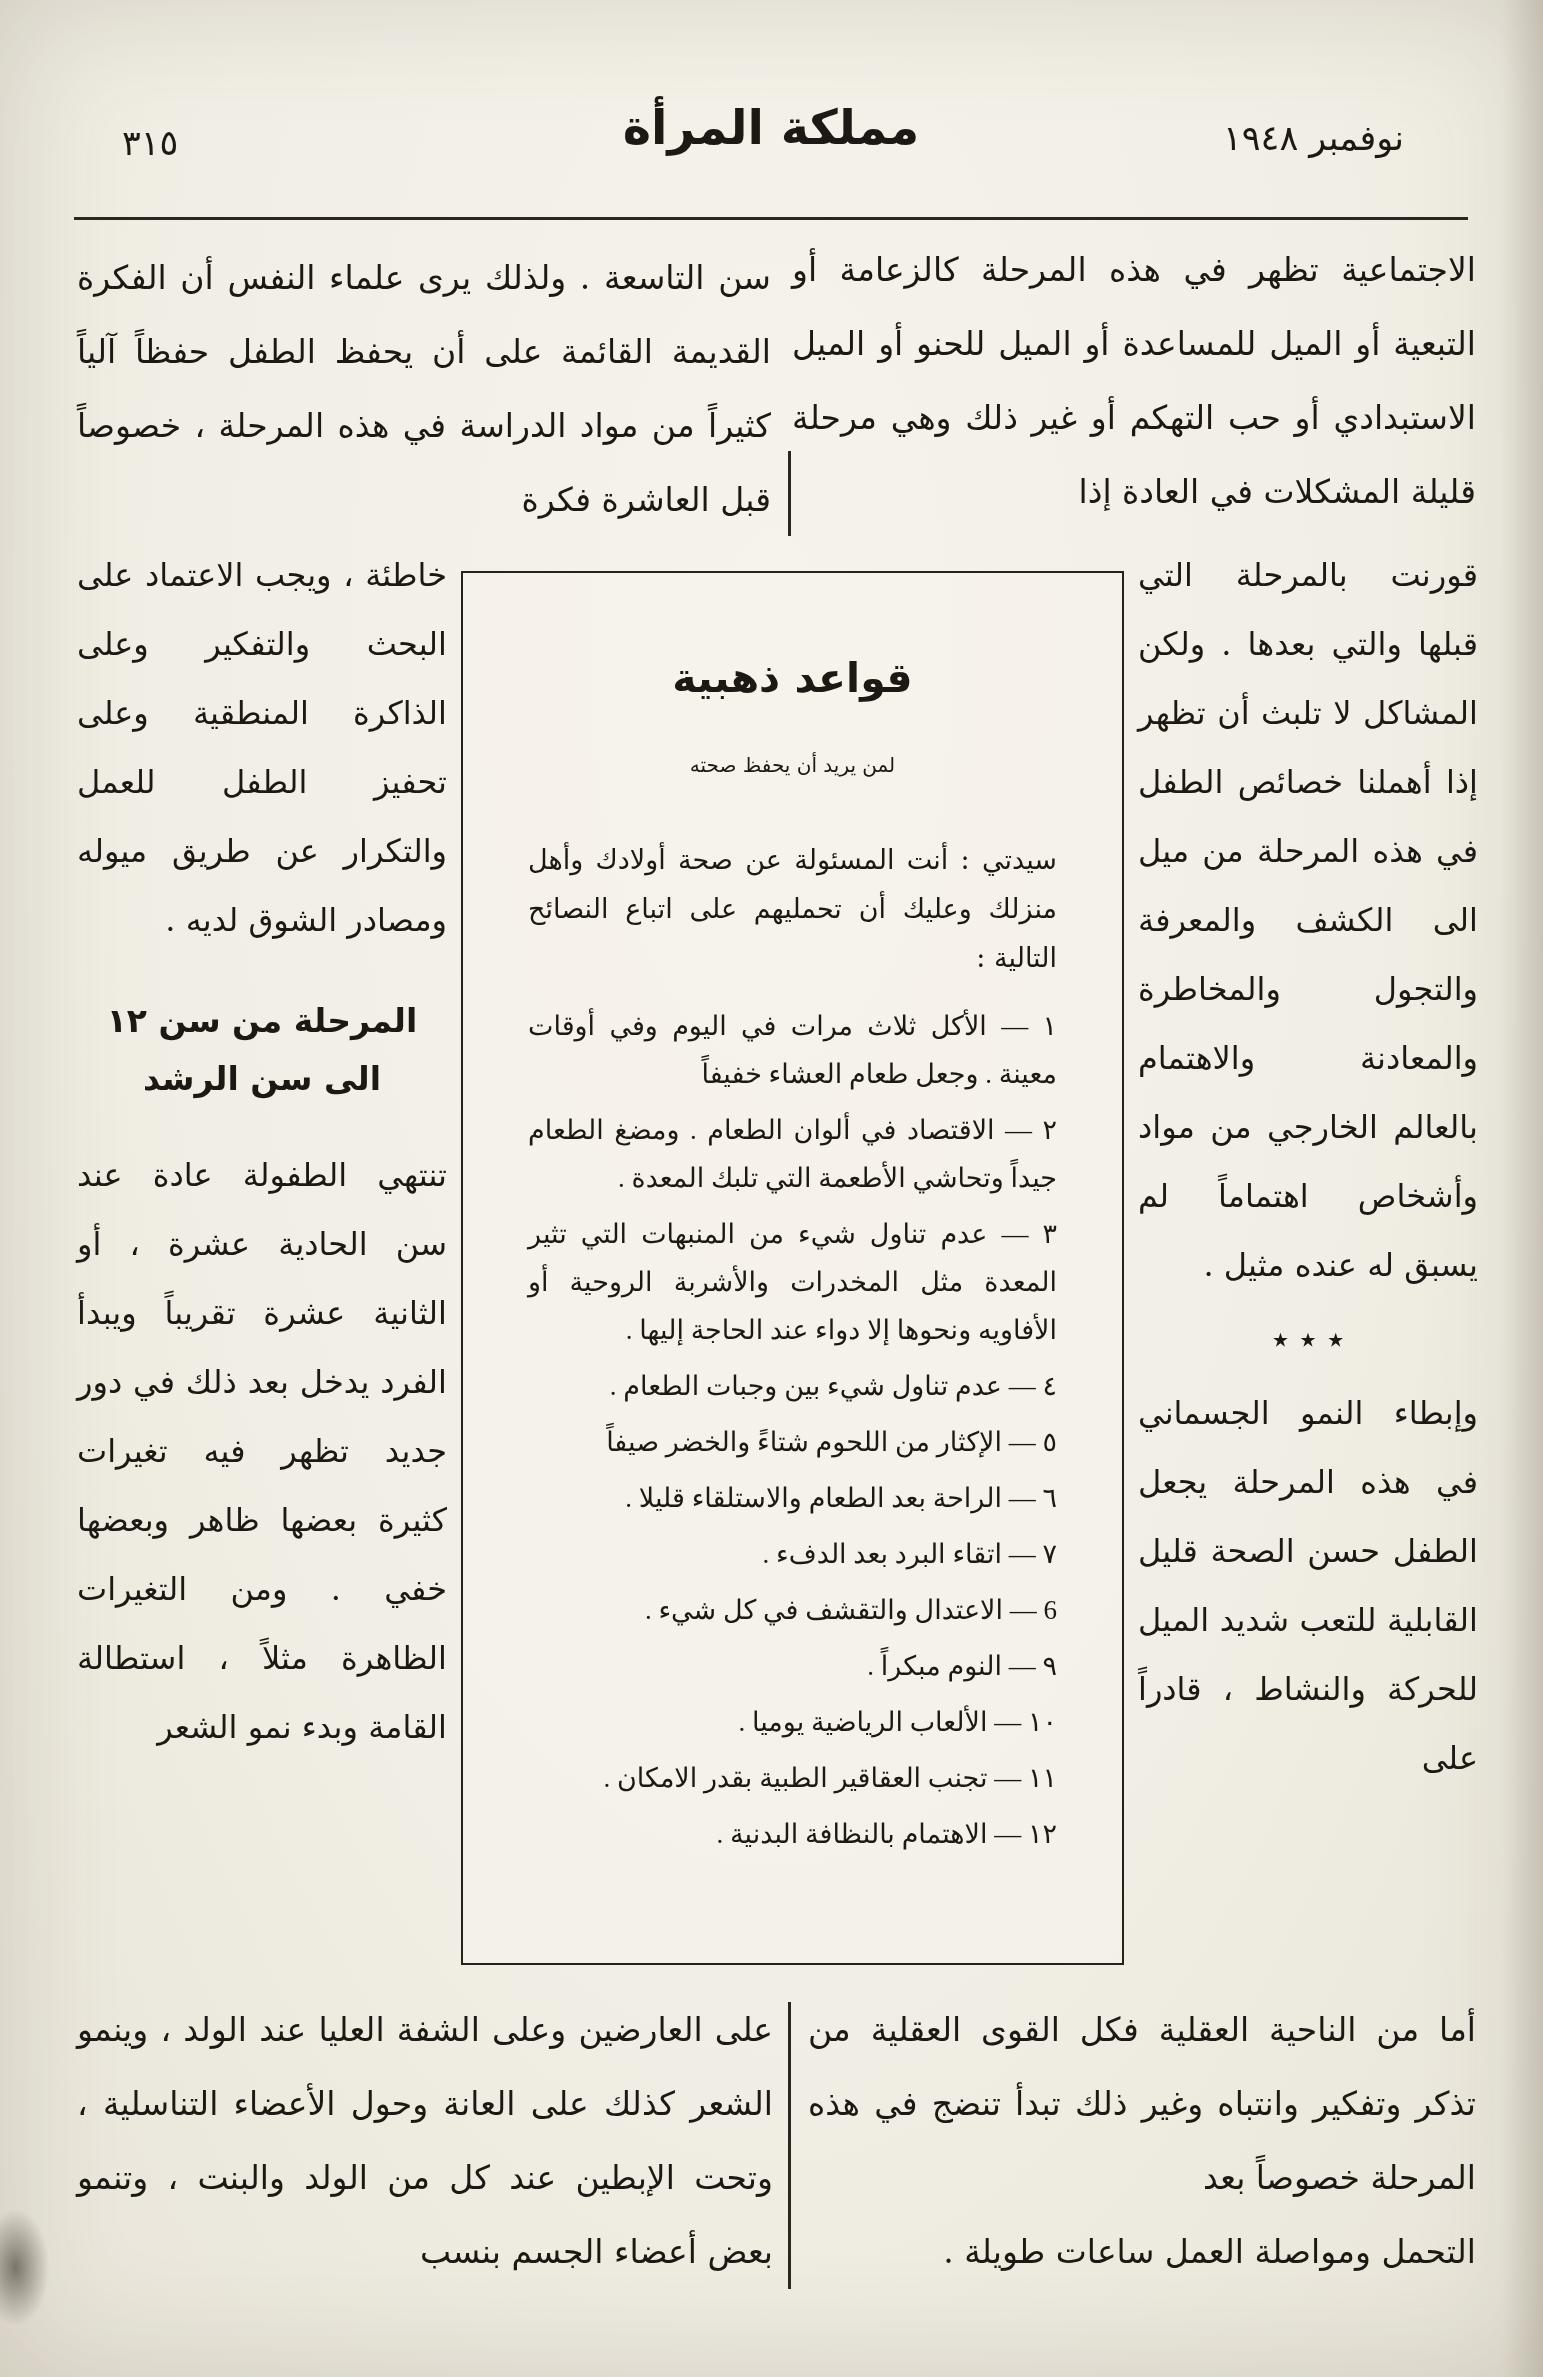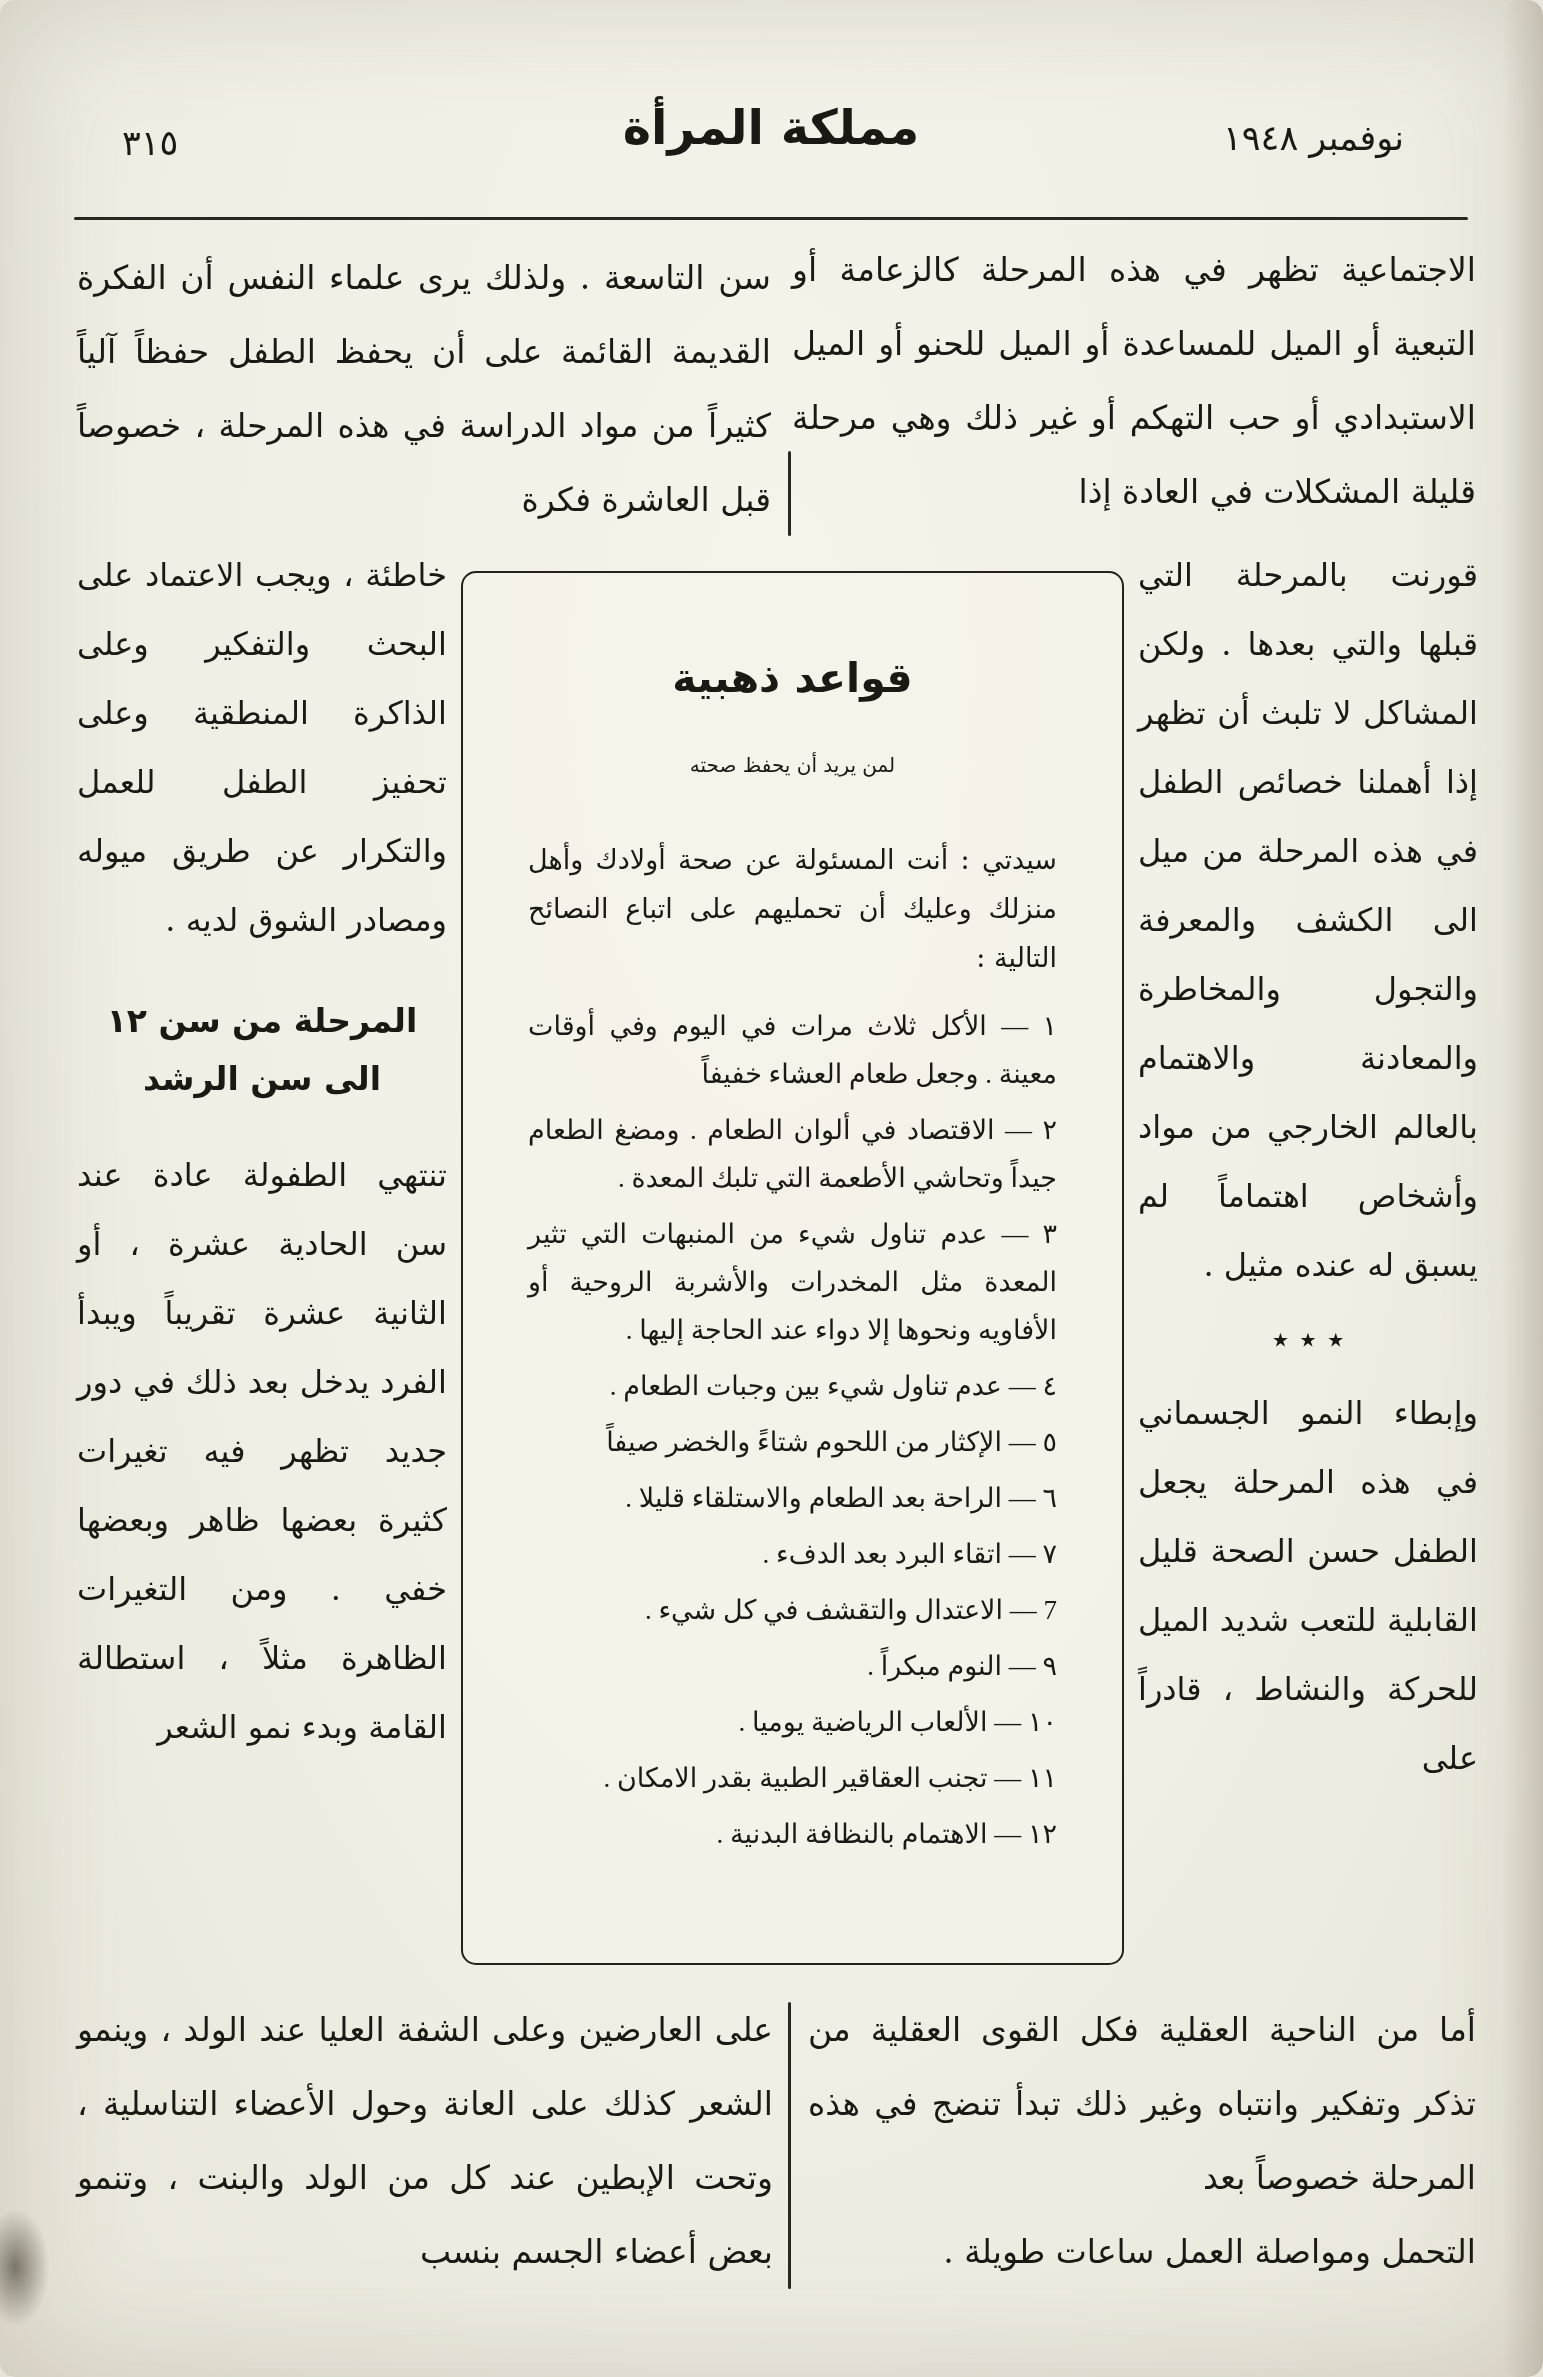--- a/index.html
+++ b/index.html
@@ -1,15 +1,15 @@
 <!DOCTYPE html>
 <html lang="ar" dir="rtl" style="font-size:14px"><head>
 <meta charset="utf-8">
 <style>
-  * { margin: 0; padding: 0; box-sizing: border-box; border-radius: 15px; }
+  * { margin: 0; padding: 0; box-sizing: border-box; }
   html, body { background: #e9e5da; }
   .page {
     position: relative;
     width: 1544px;
     height: 2377px;
     margin: 0 auto;
     direction: rtl;
     color: #1c1813;
     font-family: "DejaVu Serif", "DejaVu Sans", serif;
     background: radial-gradient(ellipse at 50% 28%, #f6f3eb 0%, #f1eee5 55%, #e8e4d8 100%);
@@ -102,21 +102,21 @@
     <h3 class="box-subtitle">لمن يريد أن يحفظ صحته</h3>
     <p class="box-intro">سيدتي : أنت المسئولة عن صحة أولادك وأهل منزلك وعليك أن تحمليهم على اتباع النصائح التالية :</p>
     <ol class="rules-list">
       <li>١ — الأكل ثلاث مرات في اليوم وفي أوقات معينة . وجعل طعام العشاء خفيفاً</li>
       <li>٢ — الاقتصاد في ألوان الطعام . ومضغ الطعام جيداً وتحاشي الأطعمة التي تلبك المعدة .</li>
       <li>٣ — عدم تناول شيء من المنبهات التي تثير المعدة مثل المخدرات والأشربة الروحية أو الأفاويه ونحوها إلا دواء عند الحاجة إليها .</li>
       <li>٤ — عدم تناول شيء بين وجبات الطعام .</li>
       <li>٥ — الإكثار من اللحوم شتاءً والخضر صيفاً</li>
       <li>٦ — الراحة بعد الطعام والاستلقاء قليلا .</li>
       <li>٧ — اتقاء البرد بعد الدفء .</li>
-      <li>7 — الاعتدال والتقشف في كل شيء .</li>
+      <li>6 — الاعتدال والتقشف في كل شيء .</li>
       <li>٩ — النوم مبكراً .</li>
       <li>١٠ — الألعاب الرياضية يوميا .</li>
       <li>١١ — تجنب العقاقير الطبية بقدر الامكان .</li>
       <li>١٢ — الاهتمام بالنظافة البدنية .</li>
     </ol>
   </aside>
 
   <section class="bottom-right">
     <p class="text-block">أما من الناحية العقلية فكل القوى العقلية من تذكر وتفكير وانتباه وغير ذلك تبدأ تنضج في هذه المرحلة خصوصاً بعد</p>
     <p class="text-block">التحمل ومواصلة العمل ساعات طويلة .</p>

